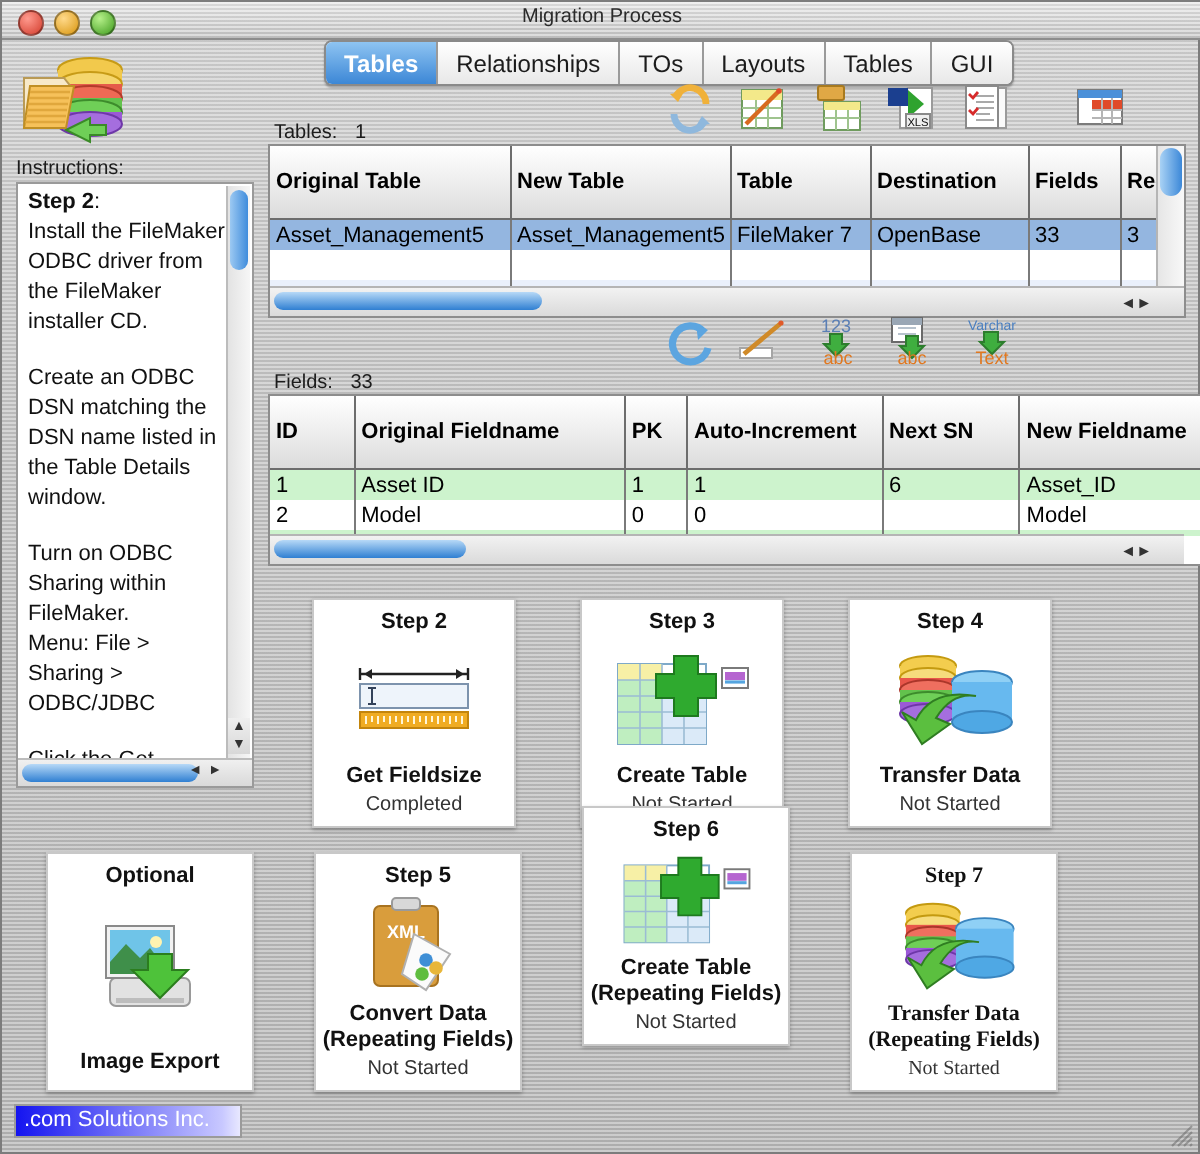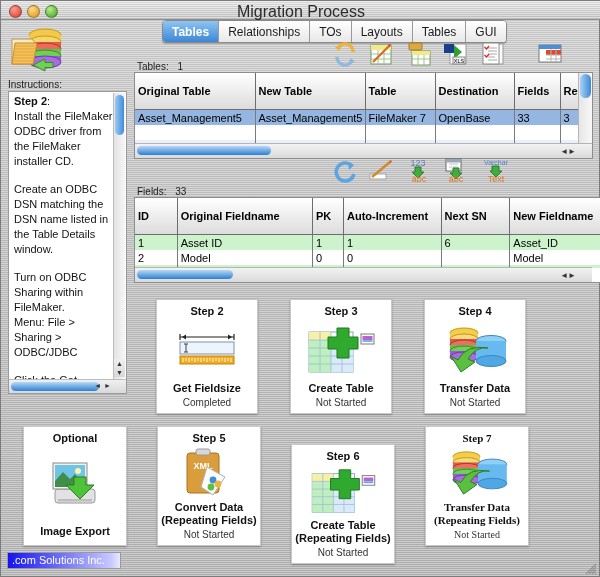--- a/index.html
+++ b/index.html
@@ -18,21 +18,21 @@
   
   .titlebar{
     position:absolute;left:0;top:0;width:600px;height:18px;
     background:
       repeating-linear-gradient(to bottom,rgba(255,255,255,.35) 0px,rgba(255,255,255,.35) 1px,rgba(0,0,0,.06) 1px,rgba(0,0,0,.06) 2px),
       linear-gradient(to bottom,#e6e6e6,#c8c8c8);
     border-bottom:1px solid #8d8d8d;
   }
   .title{
     position:absolute;left:0;top:2px;width:600px;text-align:center;
-    font-size:16px;color:#2b2b2b;
+    font-size:10px;color:#2b2b2b;
   }
   .lights{position:absolute;left:8px;top:4px;display:flex;gap:5px;}
   .light{width:11px;height:11px;border-radius:50%;border:1px solid rgba(0,0,0,.35);}
   .l-close{background:radial-gradient(circle at 35% 30%,#ff9a8e,#d33c2c);}
   .l-min{background:radial-gradient(circle at 35% 30%,#ffd98a,#d9960f);}
   .l-max{background:radial-gradient(circle at 35% 30%,#b6f08a,#3f9c1e);}
 
   
   .app-icon{position:absolute;left:8px;top:24px;width:60px;height:48px;}
 
@@ -531,21 +531,21 @@
         <circle cx="34" cy="40" r="3.4" fill="#5fbd3f"></circle>
       </svg>
     </div>
     <div class="c-title">
       <span>Convert Data</span><br>
       <span>(Repeating Fields)</span>
     </div>
     <div class="c-status">Not Started</div>
   </div>
 
-  <div class="card" style="left:290px;top:443px;width:104px;height:120px;">
+  <div class="card" style="left:290px;top:402px;width:104px;height:120px;">
     <div class="c-step">Step 6</div>
     <div class="c-icon">
       <svg width="72" height="50" viewBox="0 0 72 52">
         <rect x="4" y="8" width="44" height="40" fill="#fff" stroke="#7ea9c8"></rect>
         <rect x="4" y="8" width="22" height="8" fill="#f7f0a6"></rect>
         <rect x="4" y="16" width="22" height="32" fill="#bfeec0"></rect>
         <rect x="26" y="16" width="22" height="32" fill="#dbeaf8"></rect>
         <path d="M4 16 h44 M4 24 h44 M4 32 h44 M4 40 h44 M15 8 v40 M26 8 v40 M37 8 v40" stroke="#9bbcd4" stroke-width=".8"></path>
         <path d="M32 4 h12 v9 h9 v12 h-9 v9 h-12 v-9 h-9 v-12 h9z" fill="#2faa2f" stroke="#1e7a1e"></path>
         <rect x="56" y="10" width="13" height="10" fill="#fff" stroke="#7a7a7a"></rect>

